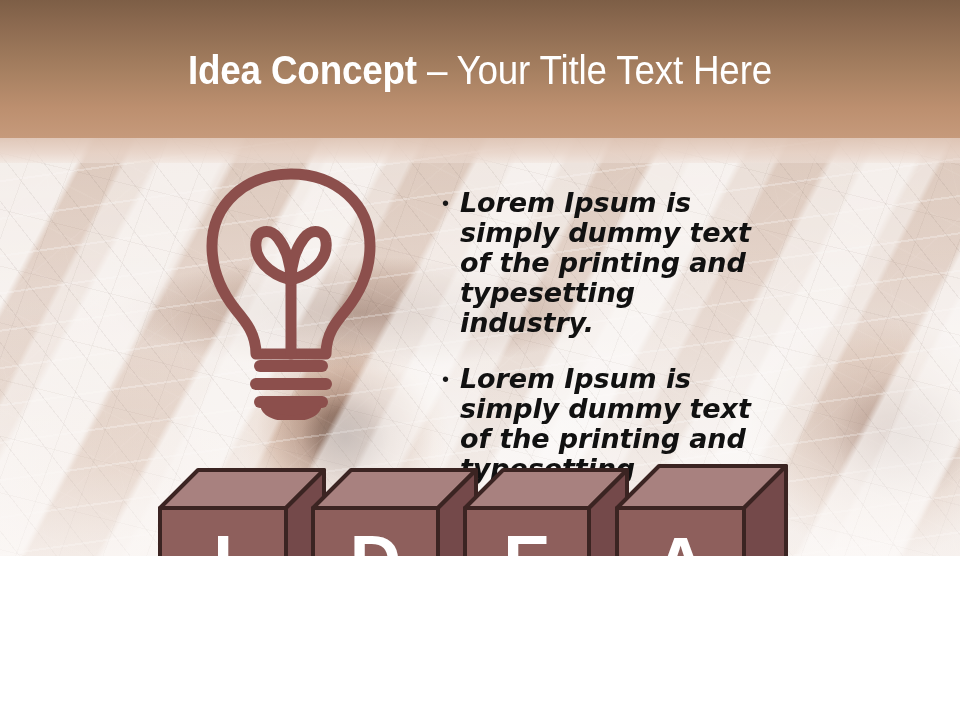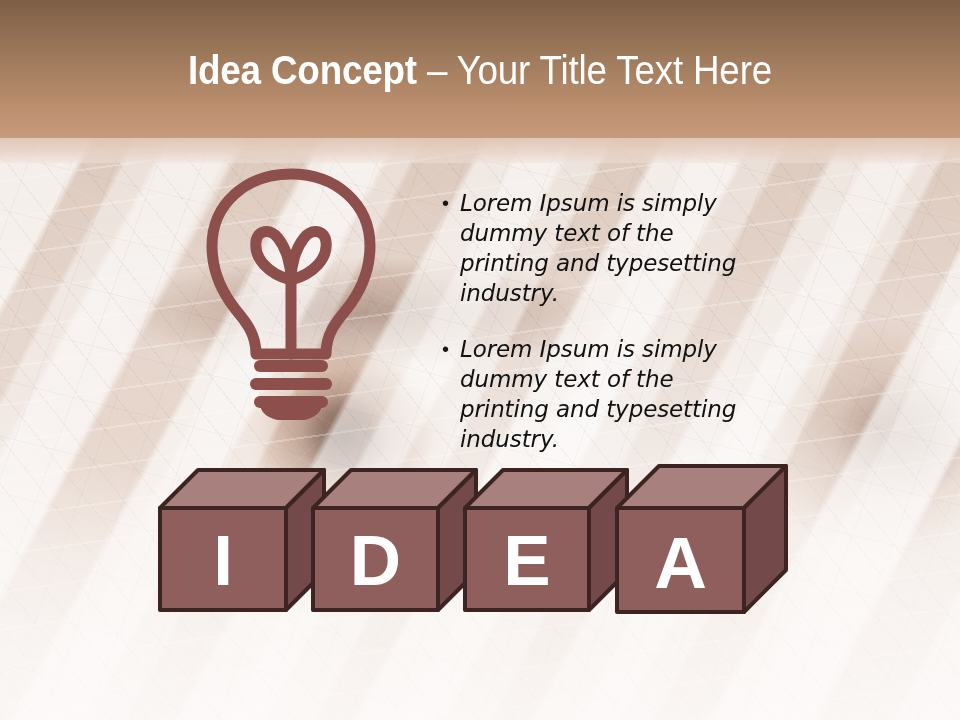--- a/index.html
+++ b/index.html
@@ -8,21 +8,21 @@
     padding: 0;
     background: #ffffff;
   }
   body {
     font-family: "Liberation Sans", sans-serif;
   }
 
   .slide {
     position: relative;
     width: 960px;
-    height: 720px;
+    height: 556px;
     overflow: hidden;
     background: #8b5cf6;
   }
 
   
   .bg-photo {
     position: absolute;
     left: 0; top: 138px;
     width: 960px; height: 582px;
     background:
@@ -140,25 +140,26 @@
     color: #161616;
     font-size: 20px;
     line-height: 30px;
     text-align: left;
     padding-left: 10px;
     box-sizing: border-box;
   }
   .bullet-text {
     flex: 1;
     color: #111111;
-    font-size: 23px;
+    font-size: 27px;
     line-height: 30px;
     font-style: italic;
     font-family: "DejaVu Sans", "Liberation Sans", sans-serif;
     letter-spacing: -0.1px;
+    font-weight: bold;
   }
 
   
   .cubes {
     position: absolute;
     left: 0; top: 455px;
     width: 960px; height: 180px;
   }
   .cube-letter {
     position: absolute;

